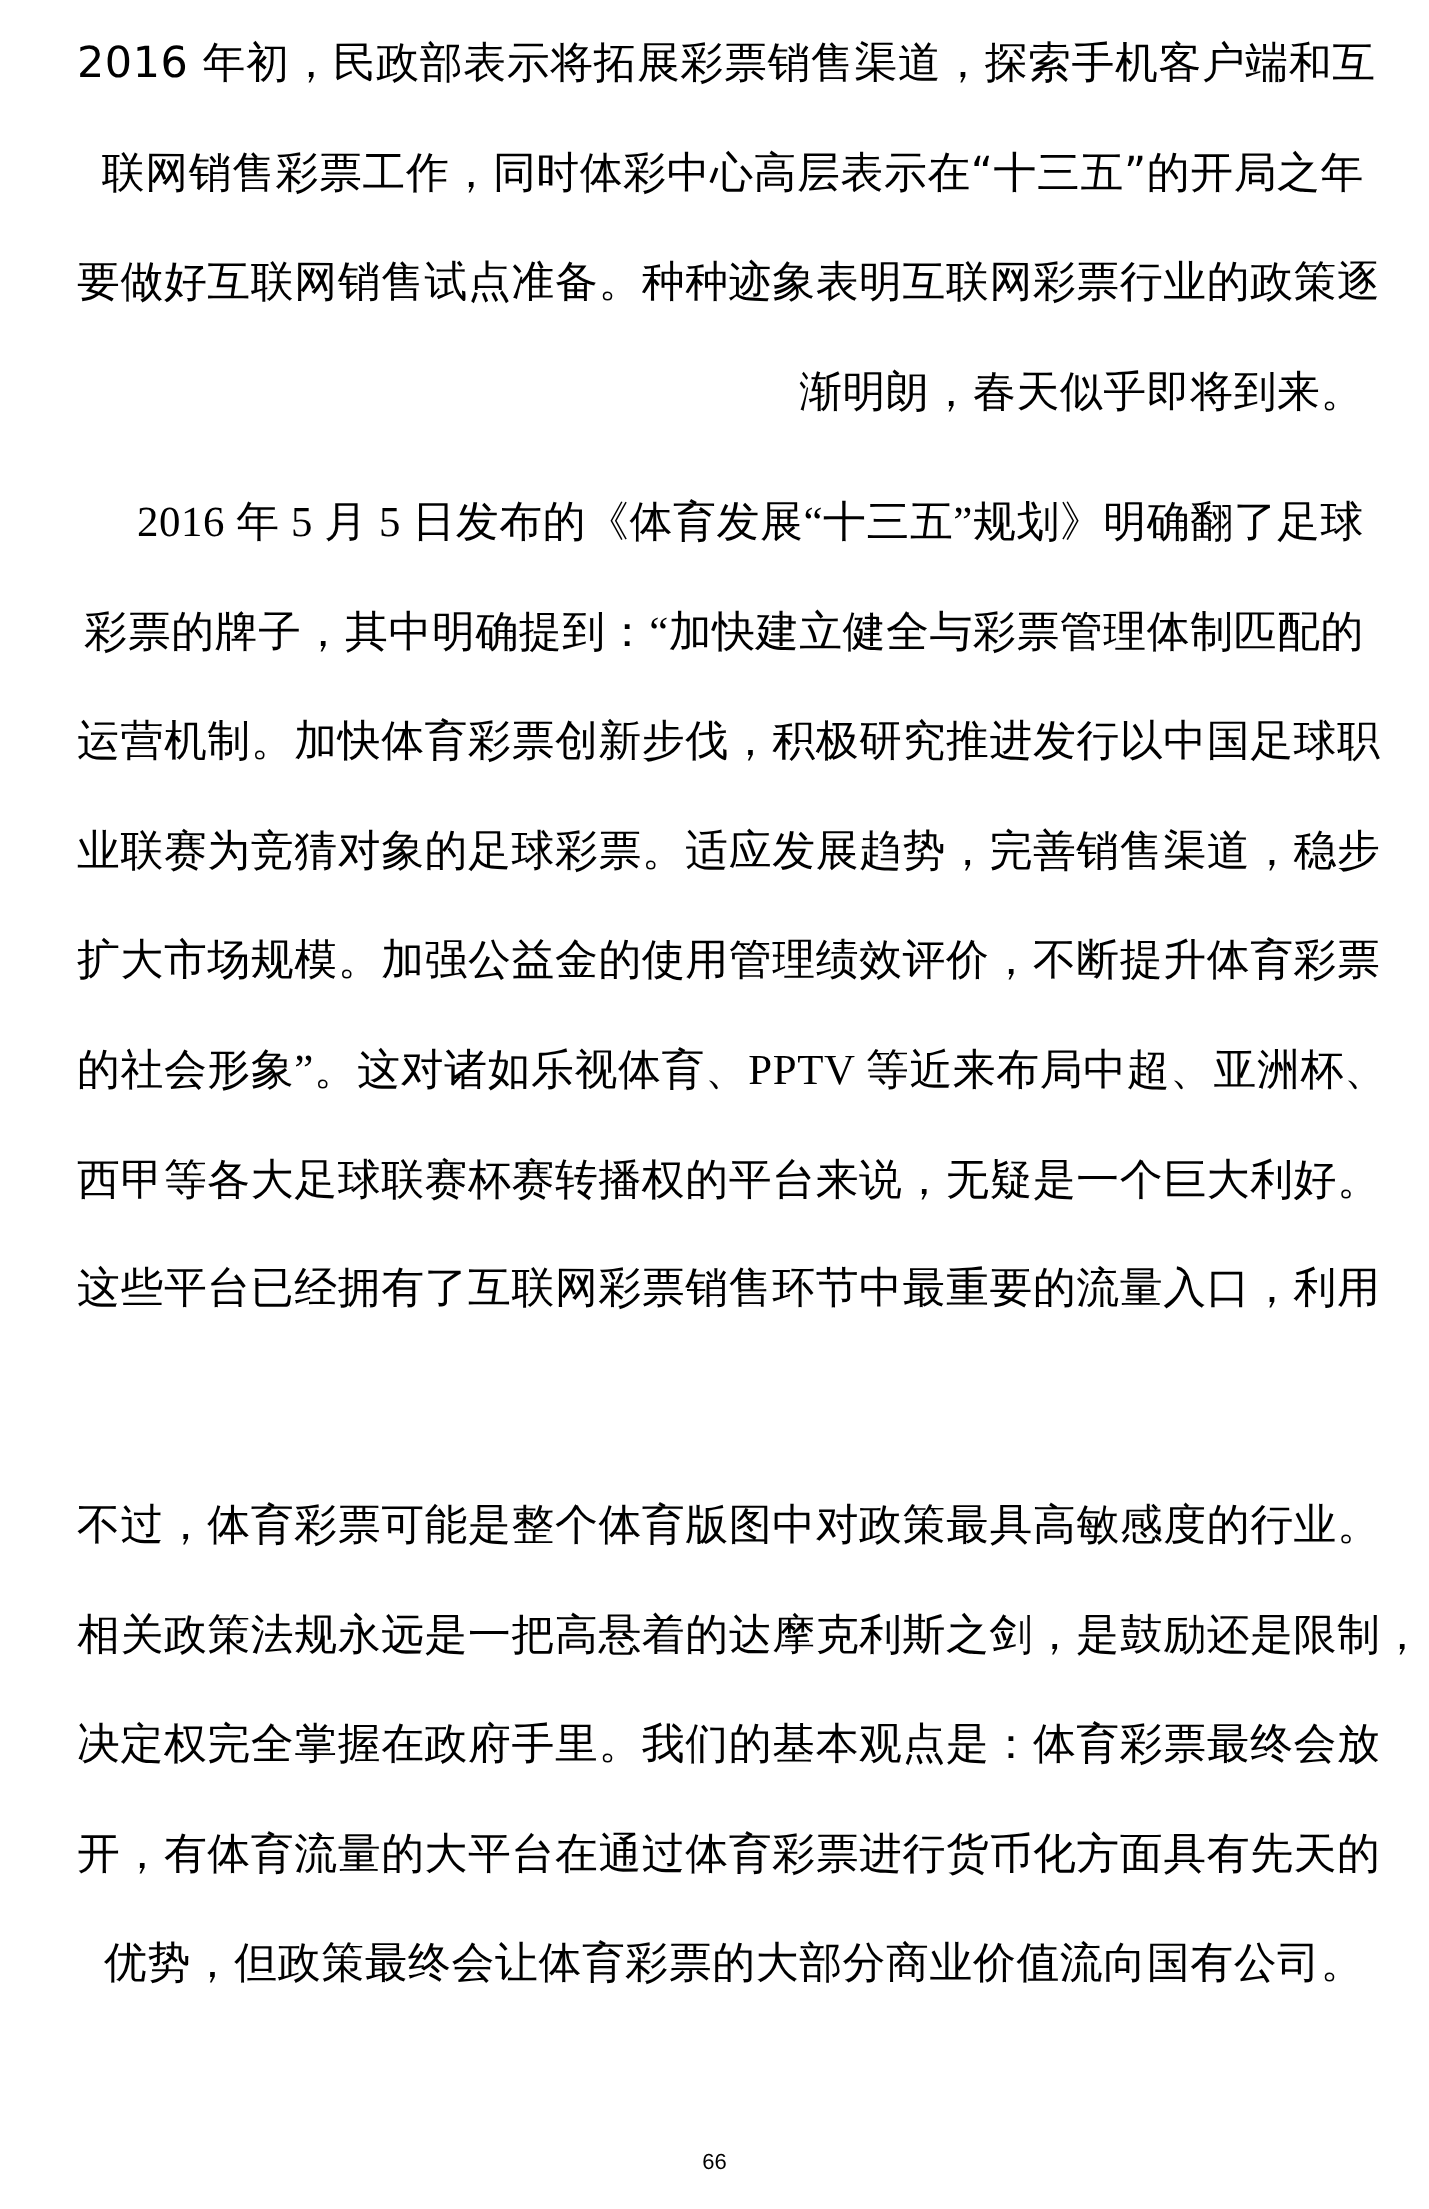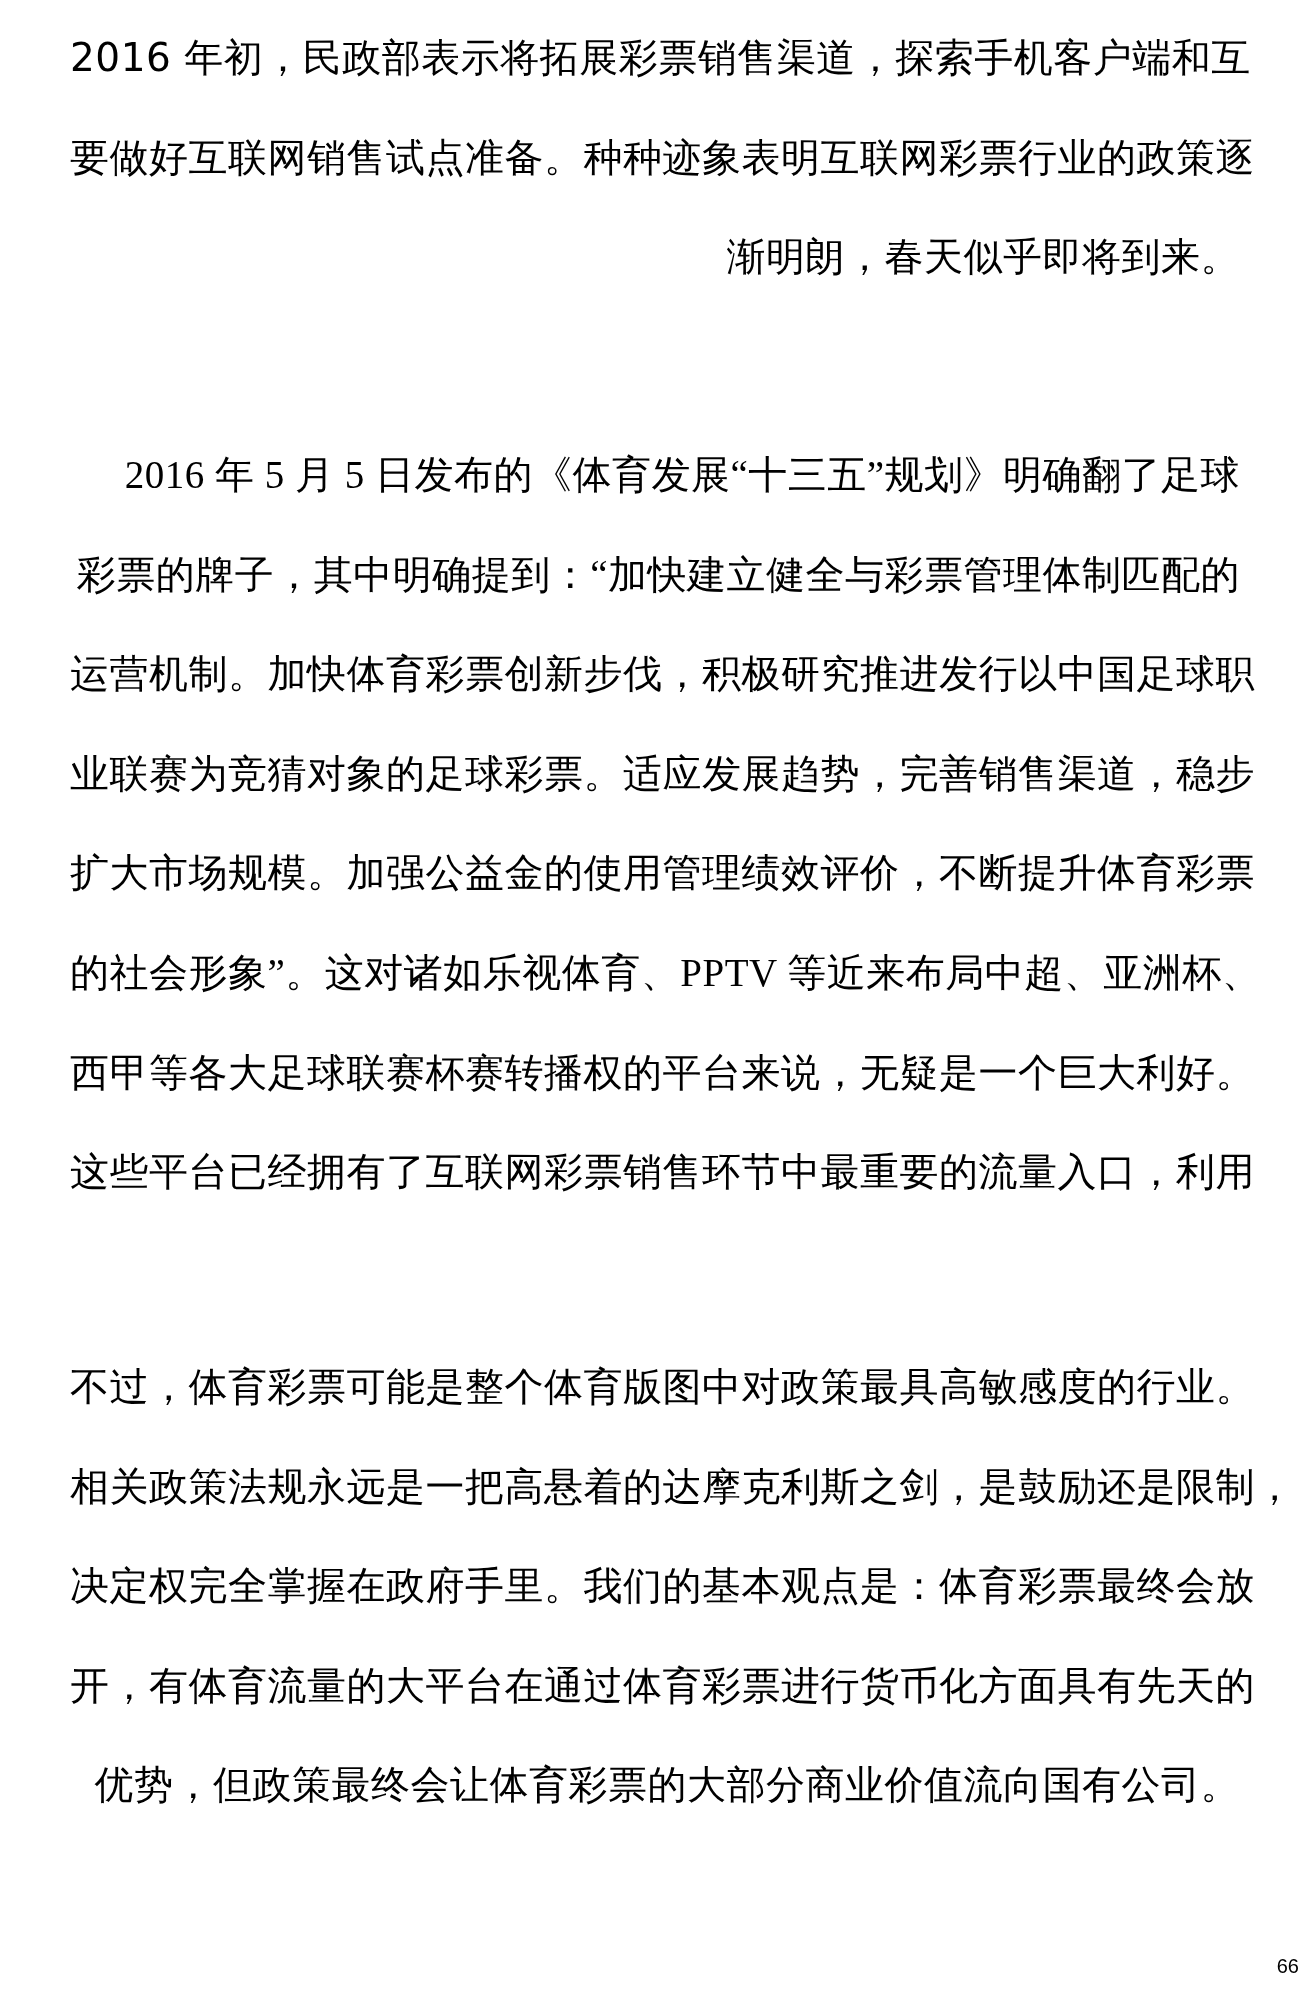--- a/index.html
+++ b/index.html
@@ -5,29 +5,30 @@
   html, body { margin:0; padding:0; background:#ffffff; }
   body { width:1299px; height:2008px; position:relative; overflow:hidden;
          font-family:"DejaVu Sans", "Liberation Sans", sans-serif; color:#000; }
   .page { position:absolute; left:0; top:0; width:1299px; height:2008px; }
   .para { position:absolute; left:70px; width:1170px; }
   .line { display:block; height:99.6px; line-height:99.6px; font-size:39px;
           white-space:nowrap; letter-spacing:0.5px;text-align:right; }
   #p1 { top:8px; }
   #p2 { top:425px;font-family:Liberation Serif, serif; }
   #p3 { top:1337px; }
-  .pagenum { position:absolute; left:0; width:1299px; top:1955px; text-align:right;
+  .pagenum { position:absolute; left:0; width:1299px; top:1955px; text-align:center;
              font-size:20px; font-family:"Liberation Sans", sans-serif; }
 </style>
 </head>
 <body>
 
 <div class="page">
   <div class="para" id="p1">
     <span class="line">2016 年初，民政部表示将拓展彩票销售渠道，探索手机客户端和互</span>
+    <span class="line">联网销售彩票工作，同时体彩中心高层表示在“十三五”的开局之年</span>
     <span class="line">要做好互联网销售试点准备。种种迹象表明互联网彩票行业的政策逐</span>
     <span class="line">渐明朗，春天似乎即将到来。</span>
   </div>
 
   <div class="para" id="p2">
     <span class="line">2016 年 5 月 5 日发布的《体育发展“十三五”规划》明确翻了足球</span>
     <span class="line">彩票的牌子，其中明确提到：“加快建立健全与彩票管理体制匹配的</span>
     <span class="line">运营机制。加快体育彩票创新步伐，积极研究推进发行以中国足球职</span>
     <span class="line">业联赛为竞猜对象的足球彩票。适应发展趋势，完善销售渠道，稳步</span>
     <span class="line">扩大市场规模。加强公益金的使用管理绩效评价，不断提升体育彩票</span>

